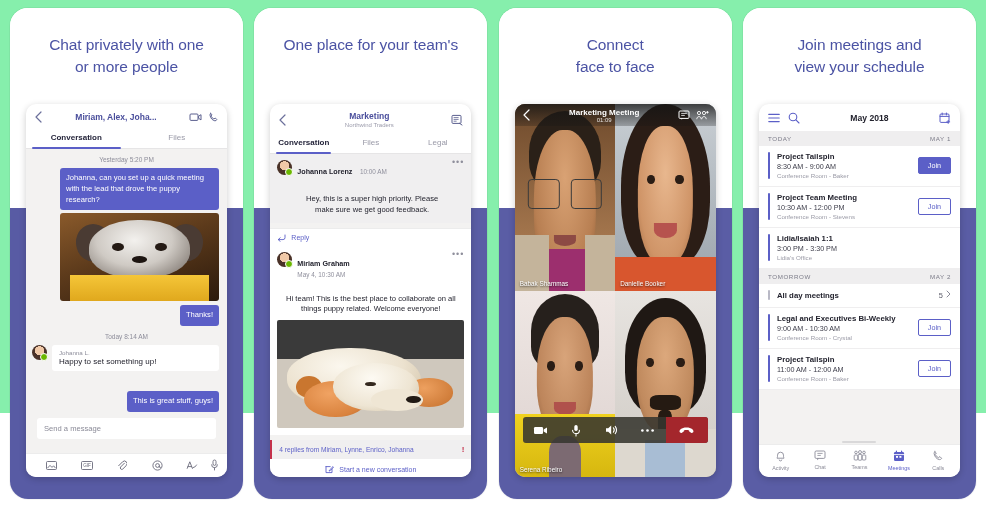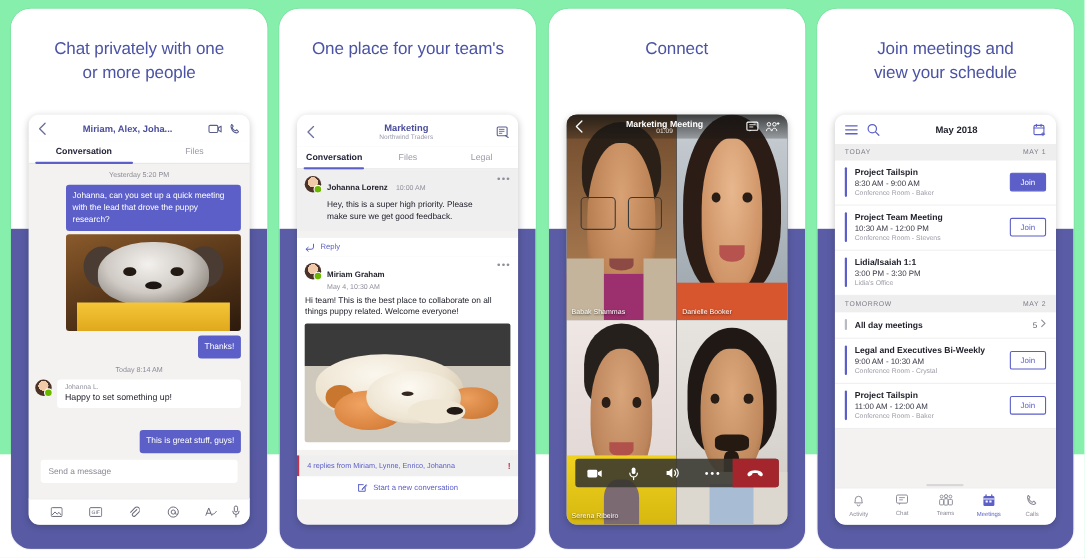--- a/index.html
+++ b/index.html
@@ -91,21 +91,21 @@
   .tools .t.last{ flex:0 0 auto; margin-left:auto;}
 
   
   .post{ background:#fff; margin:0 0 5px; padding:6px 7px 7px; }
   .post.first{ background:#f0eff0; }
   .p-head{ display:flex; gap:5px; align-items:flex-start; }
   .p-name{ font-size:7.2px; font-weight:700; color:#23232e; }
   .p-time{ font-size:6.4px; color:#8f8f9c; font-weight:400; margin-left:3px;}
   .p-time.block{ display:block; margin:1px 0 0; }
   .p-dots{ margin-left:auto; color:#8f8f9c; font-size:9px; letter-spacing:1px; line-height:.6;}
-  .p-text{ font-size:7.6px; color:#23232e; line-height:1.42; margin-top:3px;}
+  .p-text{ font-size:7.6px; color:#23232e; line-height:1.42; margin-top:16px;text-align:center;}
   .reply-row{ display:flex; align-items:center; gap:5px; padding:5px 7px 4px; background:#fff; border-top:1px solid #ececec;}
   .reply-row span{ font-size:7px; color:#5b5fc7;}
   .post-photo{ margin-top:5px; height:108px; border-radius:2px; overflow:hidden; position:relative;
                background:linear-gradient(#3a3a3a 0 36%, #cfc8bd 36% 100%); }
   .dogB .body{ position:absolute; left:5%; top:26%; width:72%; height:56%; border-radius:46% 52% 44% 48%;
                background:radial-gradient(ellipse at 40% 30%, #fbf7ee 0%, #ece2cf 55%, #c9b99c 100%);}
   .dogB .head{ position:absolute; left:30%; top:40%; width:46%; height:44%; border-radius:48% 52% 46% 50%;
                background:radial-gradient(ellipse at 45% 32%, #fdfaf3 0%, #eee5d3 60%, #cbbb9d 100%);}
   .dogB .snout{ position:absolute; left:50%; top:64%; width:28%; height:20%; border-radius:50%;
                 background:#efe6d4;}
@@ -380,20 +380,21 @@
         </div>
       </div>
     </div>
   </div>
 
   <div class="card c3">
     <div class="white-top"></div>
     <div class="purple"></div>
     <div class="headline">
       <span class="l">Connect</span>
+      <span class="l">face to face</span>
     </div>
 
     <div class="phone">
       <div class="call">
         <div class="grid">
 
           <div class="cell">
             <div class="face">
               <div class="bg" style="background:linear-gradient(#6e4a2c,#b9875a)"></div>
               <div class="hair" style="left:14%;top:4%;width:72%;height:44%;background:#2a2018"></div>

